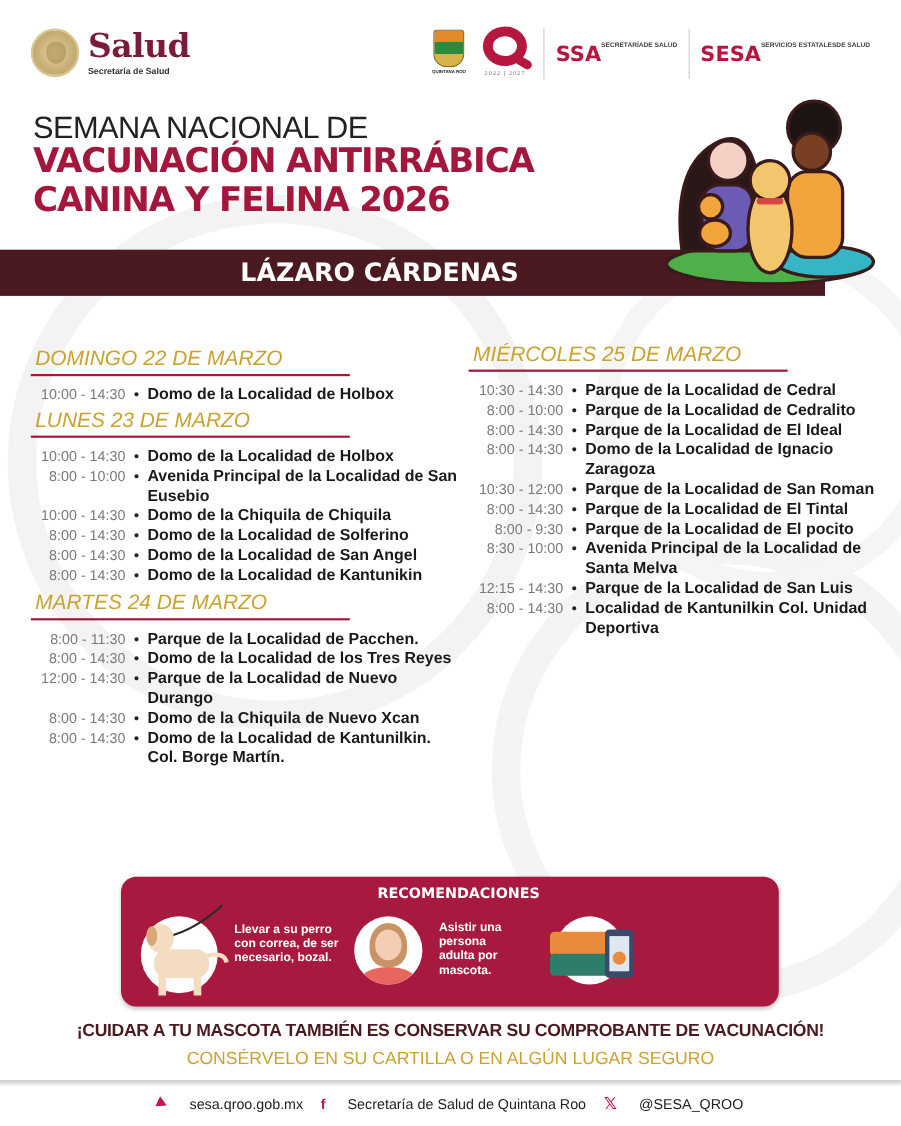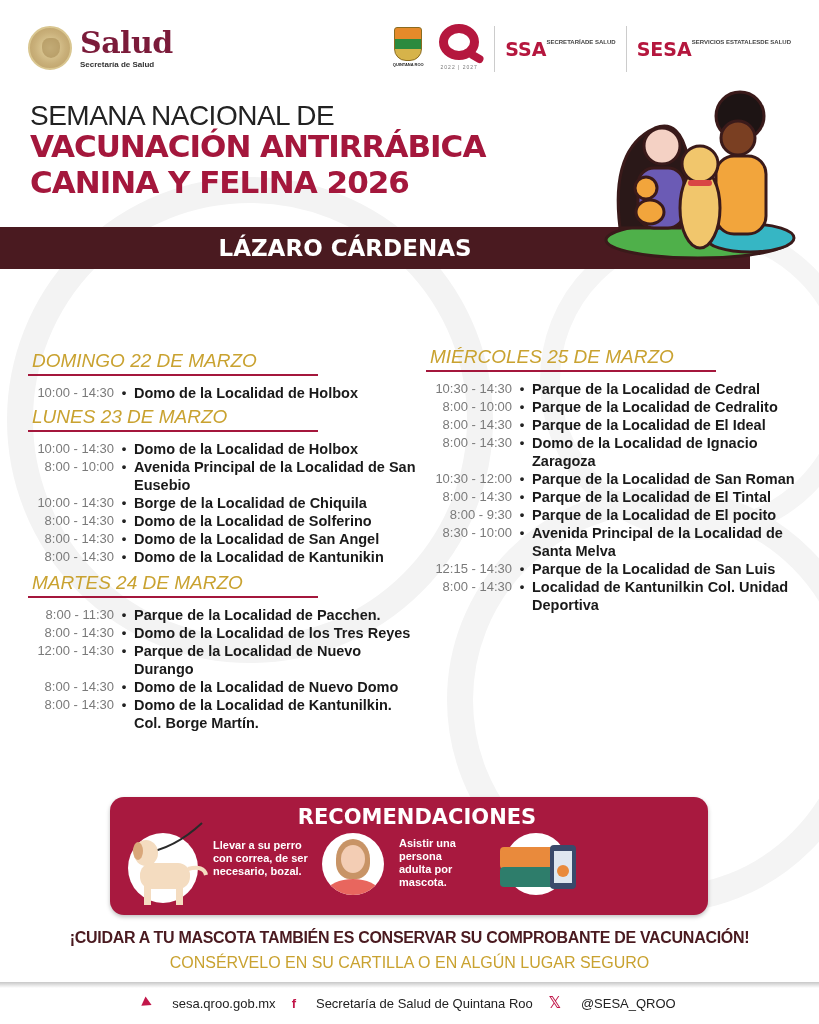--- a/index.html
+++ b/index.html
@@ -28,34 +28,34 @@
   .t-line1{position:absolute;left:30px;top:100px;font-size:28px;color:#222;letter-spacing:-0.5px;}
   .t-line2,.t-line3{position:absolute;left:30px;font-family:"DejaVu Sans",sans-serif;font-weight:bold;font-size:31px;color:#a4173c;letter-spacing:-1px;}
   .t-line2{top:128px;}
   .t-line3{top:164px;}
   
   .illus{position:absolute;left:600px;top:88px;width:196px;height:172px;}
   
   .banner{position:absolute;left:0;top:227px;width:750px;height:42px;background:#4a1a20;display:flex;align-items:center;justify-content:center;}
   .banner span{font-family:"DejaVu Sans",sans-serif;font-weight:bold;font-size:23px;color:#fff;margin-left:-60px;}
   
-  .col{position:absolute;margin-top:34px;}
+  .col{position:absolute;}
   .col-left{left:28px;top:316px;width:392px;}
   .col-right{left:426px;top:312px;width:380px;}
   .day-h{font-style:italic;font-size:19px;color:#c9a230;line-height:22px;padding-left:4px;}
   .day-rule{height:2px;background:#a4173c;margin:2px 0 8px 0;width:290px;}
   .day-block{margin-bottom:2px;}
   .entry{display:flex;align-items:flex-start;line-height:18px;}
   .time{width:86px;text-align:right;font-size:13px;color:#7a7a7a;white-space:nowrap;}
   .bullet{width:20px;text-align:center;font-size:13px;color:#222;font-weight:bold;}
   .place{flex:1;font-size:14.5px;font-weight:bold;color:#1a1a1a;}
   .col-right .time{width:86px;}
   
   .rec{position:absolute;left:110px;top:797px;width:598px;height:118px;background:#a8193f;border-radius:14px;box-shadow:0 2px 4px rgba(0,0,0,.25);}
-  .rec-title{position:absolute;left:16px;right:0;top:8px;text-align:center;font-family:"DejaVu Sans",sans-serif;font-weight:bold;font-size:21px;color:#fff;}
+  .rec-title{position:absolute;left:16px;right:0;top:8px;text-align:center;font-family:"DejaVu Sans",sans-serif;font-weight:bold;font-size:13px;color:#fff;}
   .rec-item{position:absolute;color:#fff;font-size:11px;font-weight:bold;line-height:13px;}
   .circ{position:absolute;border-radius:50%;background:#fff;}
   
   .slogan{position:absolute;left:0;width:819px;text-align:center;}
   .slogan1{top:929px;font-weight:bold;font-size:16px;color:#4a1a20;letter-spacing:-0.3px;}
   .slogan2{top:954px;font-size:16px;color:#c9a230;}
   .footer-shadow{position:absolute;left:0;top:982px;width:819px;height:6px;background:linear-gradient(rgba(0,0,0,.22),rgba(0,0,0,0));}
   .footer{position:absolute;left:0;top:994px;width:819px;display:flex;justify-content:center;align-items:center;gap:16px;font-size:13px;color:#222;}
   .footer .fi{display:flex;align-items:center;gap:20px;}
   .ic-cursor{width:0;height:0;border-left:9px solid #c2174a;border-top:5px solid transparent;border-bottom:5px solid transparent;transform:rotate(25deg);}
@@ -145,21 +145,21 @@
       <span class="place">Domo de la Localidad de Holbox</span>
     </div>
     <div class="entry">
       <span class="time">8:00 - 10:00</span>
       <span class="bullet">•</span>
       <span class="place">Avenida Principal de la Localidad de San Eusebio</span>
     </div>
     <div class="entry">
       <span class="time">10:00 - 14:30</span>
       <span class="bullet">•</span>
-      <span class="place">Borge de la Localidad de Chiquila</span>
+      <span class="place">Domo de la Chiquila de Chiquila</span>
     </div>
     <div class="entry">
       <span class="time">8:00 - 14:30</span>
       <span class="bullet">•</span>
       <span class="place">Domo de la Localidad de Solferino</span>
     </div>
     <div class="entry">
       <span class="time">8:00 - 14:30</span>
       <span class="bullet">•</span>
       <span class="place">Domo de la Localidad de San Angel</span>
@@ -184,21 +184,21 @@
       <span class="place">Domo de la Localidad de los Tres Reyes</span>
     </div>
     <div class="entry">
       <span class="time">12:00 - 14:30</span>
       <span class="bullet">•</span>
       <span class="place">Parque de la Localidad de Nuevo Durango</span>
     </div>
     <div class="entry">
       <span class="time">8:00 - 14:30</span>
       <span class="bullet">•</span>
-      <span class="place">Domo de la Localidad de Nuevo Domo</span>
+      <span class="place">Domo de la Chiquila de Nuevo Xcan</span>
     </div>
     <div class="entry">
       <span class="time">8:00 - 14:30</span>
       <span class="bullet">•</span>
       <span class="place">Domo de la Localidad de Kantunilkin. Col. Borge Martín.</span>
     </div>
   </div>
 </div>
 
 <div class="col col-right">

